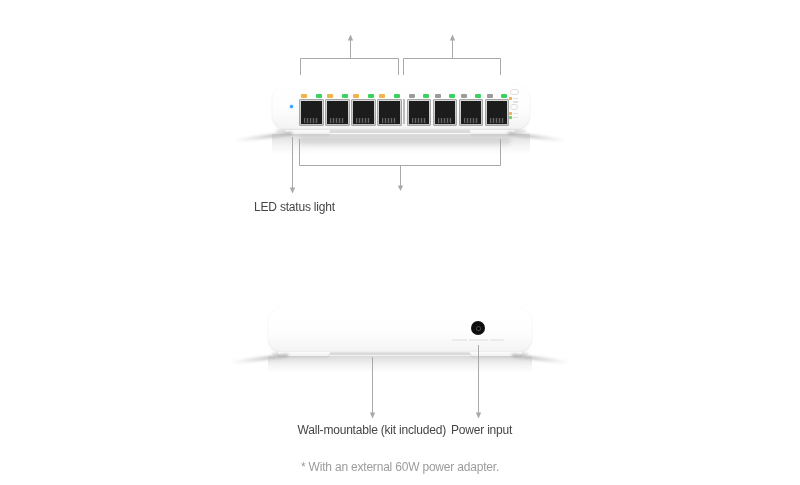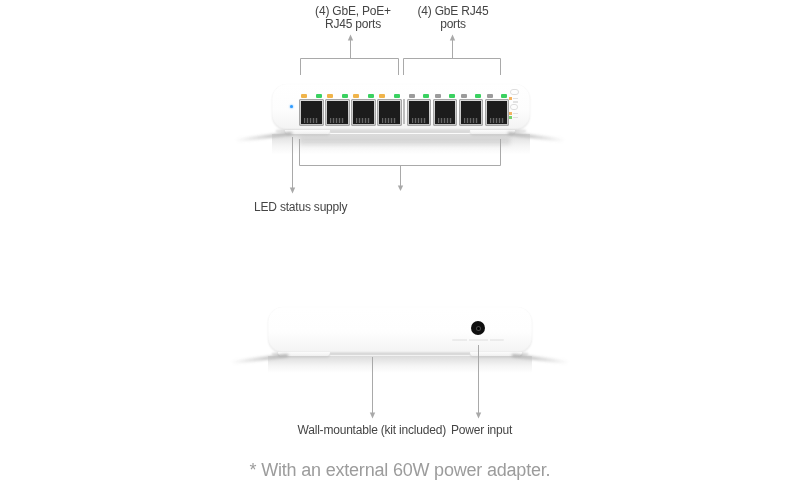--- a/index.html
+++ b/index.html
@@ -2,21 +2,21 @@
 <html style="--line: #a9a9a9; --text: #454545; --muted: #9c9c9c;"><head>
 <meta charset="utf-8">
 <style>
   html,body{margin:0;padding:0;}
   .canvas{position:relative;width:800px;height:485px;background:#fff;overflow:hidden;
           font-family:"Liberation Sans",sans-serif;color:var(--text,#454545);}
   .lbl{position:absolute;font-size:12px;line-height:13px;text-align:center;color:var(--text,#454545);letter-spacing:-0.2px;}
   .lbl.left{text-align:left;}
   .lbl.right{text-align:right;}
   .supply{line-height:15px;}
-  .footnote{position:absolute;left:0;top:460px;width:800px;text-align:center;font-size:18px;letter-spacing:-0.2px;color:var(--muted,#9c9c9c);}
+  .footnote{position:absolute;left:0;top:460px;width:800px;text-align:center;font-size:12px;letter-spacing:-0.2px;color:var(--muted,#9c9c9c);}
   svg.lines{position:absolute;left:0;top:0;}
   svg.lines *{stroke:var(--line,#a9a9a9);}
   svg.lines polygon{fill:var(--line,#a9a9a9);stroke:none;}
   svg.lines path{fill:none;stroke-width:1;}
 
   
   .device-front{position:absolute;left:272px;top:84px;width:258px;height:46px;border-radius:15px;
     background:linear-gradient(180deg,#ffffff 0%,#fdfdfd 55%,#f3f3f3 100%);
     box-shadow:0 1px 2px rgba(0,0,0,.08), inset 0 0 1px rgba(0,0,0,.06), inset 0 -1px 2px rgba(0,0,0,.03);}
   .status-led{position:absolute;left:17.5px;top:20.5px;width:3.5px;height:3.5px;border-radius:50%;}
@@ -55,28 +55,20 @@
   .power{position:absolute;left:203px;top:14px;width:14px;height:14px;border-radius:50%;background:#0e0e0e;}
   .power .hole{position:absolute;left:4.5px;top:4.5px;width:5px;height:5px;border-radius:50%;background:#000;box-shadow:inset 0 0 0 1px #484848;}
   .spec{position:absolute;left:184px;top:32px;width:52px;height:2px;border-radius:1px;opacity:.5;
     background:linear-gradient(90deg,#dedede 0 15px,transparent 15px 17px,#dedede 17px 36px,transparent 36px 38px,#dedede 38px 52px);}
 </style>
 </head>
 <body>
 
 <div class="canvas">
 
-  <div class="lbl" style="left:273px;top:5px;width:160px">
-    <div>(4) GbE, PoE+</div>
-    <div>RJ45 ports</div>
-  </div>
-  <div class="lbl" style="left:373px;top:5px;width:160px">
-    <div>(4) GbE RJ45</div>
-    <div>ports</div>
-  </div>
 
   <div class="device-front">
     <span class="status-led" style="background: rgb(47, 155, 255); box-shadow: rgb(47, 155, 255) 0px 0px 2px;"></span>
     <div class="ports" id="ports">
         <div class="port">
           <div class="leds">
             <span class="led" style="background: rgb(240, 180, 74);"></span>
             <span class="led" style="background: rgb(58, 209, 96);"></span>
           </div>
           <div class="jack">
@@ -179,21 +171,21 @@
 
   <div class="uline" style="left:276px;top:130px;width:250px"></div>
   <div class="ufoot" style="left:285px;top:129.5px;width:45px"></div>
   <div class="ufoot" style="left:470px;top:129.5px;width:45px"></div>
   <div class="ustrip" style="left:330px;top:130.5px;width:140px"></div>
   <div class="uwing l" style="left:235px;top:131.5px;width:57px"></div>
   <div class="uwing r" style="left:508px;top:131.5px;width:57px"></div>
   <div class="urefl" style="left:272px;top:133.5px;width:258px;height:24px"></div>
   <div class="usmudge" style="left:300px;top:137px;width:210px;height:8px"></div>
 
-  <div class="lbl left" style="left:254px;top:201px;width:120px">LED status supply</div>
+  <div class="lbl left" style="left:254px;top:201px;width:120px">LED status light</div>
   <div class="lbl supply" style="left:320px;top:186px;width:160px">
   </div>
 
   <div class="device-rear">
     <div class="power">
         <span class="hole"></span>
       </div>
     <div class="spec"></div>
   </div>
 

